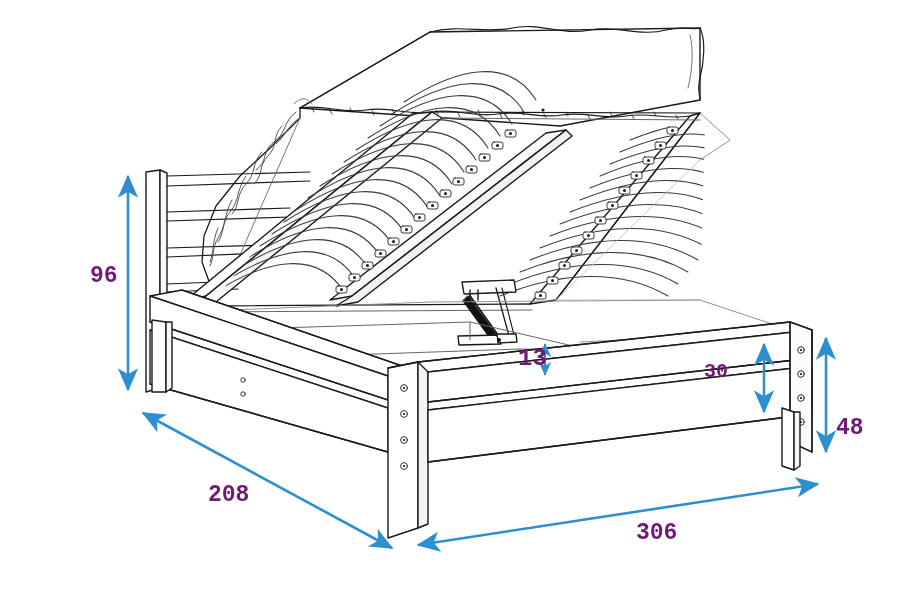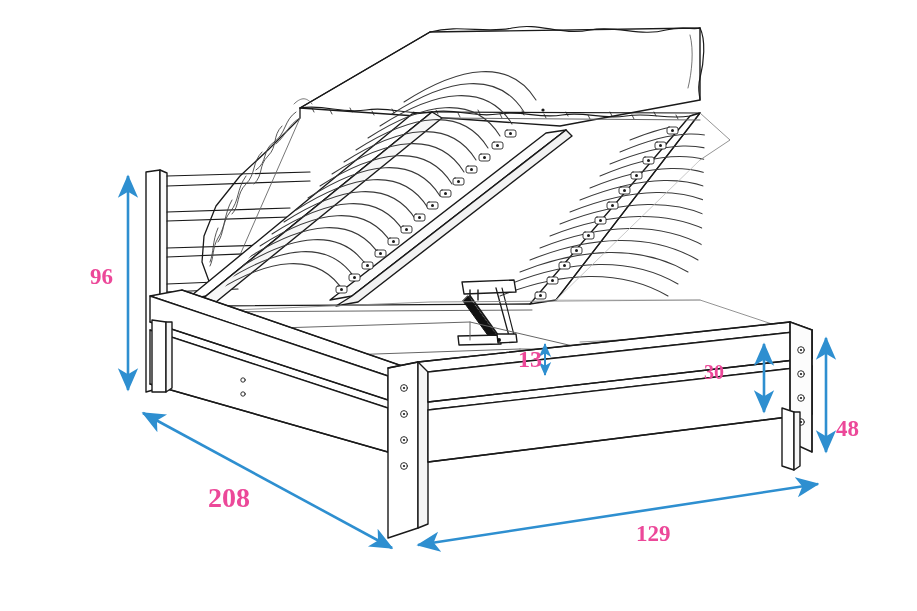--- a/index.html
+++ b/index.html
@@ -16,29 +16,29 @@
     font-family: "Liberation Sans", sans-serif;
   }
   #drawing {
     position: absolute;
     left: 0; top: 0;
     width: 917px;
     height: 611px;
   }
   .dim-label {
     position: absolute;
-    font-family: Liberation Serif, serif;
+    font-family: Liberation Mono, monospace;
     font-weight: bold;
-    color: #ec4899;
+    color: #701a75;
     white-space: nowrap;
     line-height: 1;
     user-select: none;
   }
   .dim-96  { left: 90px;  top: 265px; font-size: 23px; }
-  .dim-208 { left: 208px; top: 484px; font-size: 28px; }
+  .dim-208 { left: 208px; top: 484px; font-size: 23px; }
   .dim-13  { left: 518px; top: 347px; font-size: 24px; }
   .dim-30  { left: 704px; top: 362px; font-size: 20px; }
   .dim-48  { left: 836px; top: 389px; font-size: 23px; margin-top: 28px; }
   .dim-168 { left: 636px; top: 522px; font-size: 23px; }
 </style>
 </head>
 <body>
 
 <div id="stage">
 
@@ -399,15 +399,15 @@
     <g stroke="#2e8fd0" stroke-width="2" fill="none">
       <line x1="545" y1="344" x2="545" y2="375" marker-start="url(#arrTailS)" marker-end="url(#arrHeadS)"></line>
     </g>
   </svg>
 
   <div class="dim-label dim-96">96</div>
   <div class="dim-label dim-208">208</div>
   <div class="dim-label dim-13">13</div>
   <div class="dim-label dim-30">30</div>
   <div class="dim-label dim-48">48</div>
-  <div class="dim-label dim-168">129</div>
+  <div class="dim-label dim-168">306</div>
 
 </div>
 
 </body></html>

